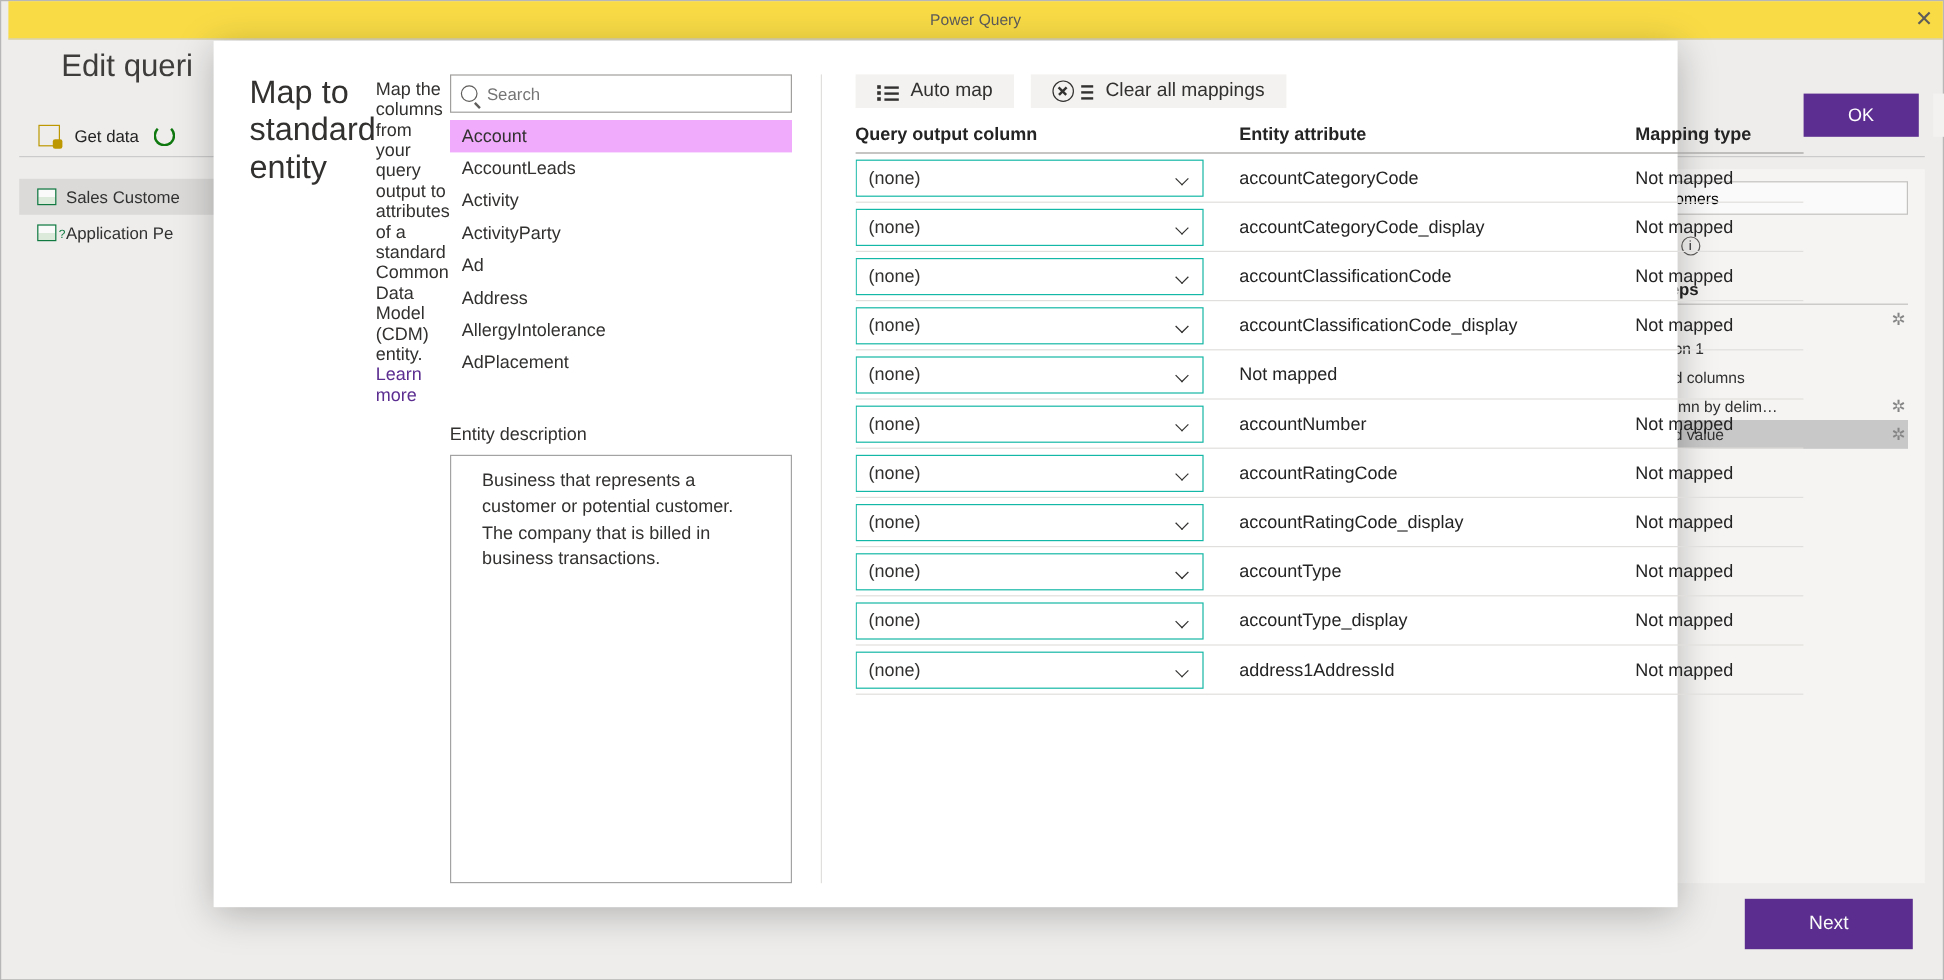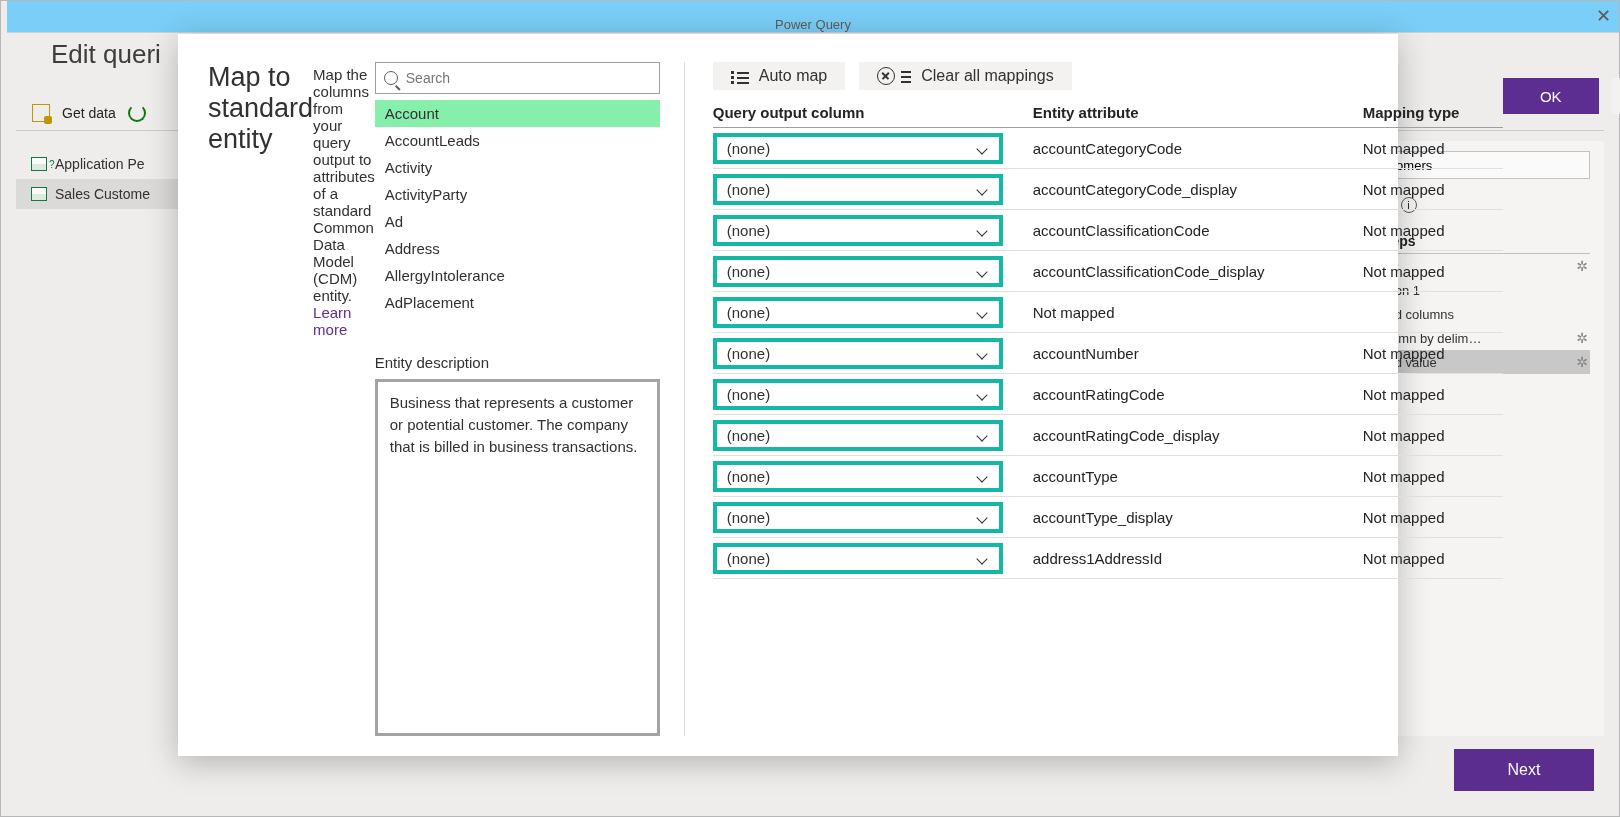--- a/index.html
+++ b/index.html
@@ -13,23 +13,23 @@
     overflow: hidden;
     position: relative;
   }
 
   .backdrop {
     position: absolute; inset:0;
     border: 1px solid #bbb;
   }
   .bg-titlebar {
     position: absolute; top: 0; left: 6px; right: 0; height: 32px;
-    background: #7dd3fc;
+    background: #fde047;
     border-bottom: 1px solid #d6d5d4;
-    display:flex; align-items:flex-end; justify-content:center;
+    display:flex; align-items:center; justify-content:center;
     color:#605e5c;
     font-size:13px;
   }
   .bg-close {
     position:absolute; right:8px; top:4px; font-size:18px; color:#605e5c; cursor:pointer;
   }
   .bg-heading {
     position:absolute; left:50px; top:38px; font-size:26px; color:#403f3e; font-weight:400;
   }
   .bg-toolbar {
@@ -108,25 +108,25 @@
   .entity-list {
     margin-top:6px; flex:0 0 auto; height:232px; overflow-y:scroll; border-right:0;
   }
   .entity-list::-webkit-scrollbar{width:14px;}
   .entity-list::-webkit-scrollbar-track{background:#f3f2f1;}
   .entity-list::-webkit-scrollbar-thumb{background:#c8c6c4;}
   .entity-list::-webkit-scrollbar-button{height:14px;background:#e1dfdd;border:1px solid #c8c6c4;}
   .entity-item {
     padding:5px 10px; font-size:15px; color:#323130; cursor:pointer;
   }
-  .entity-item.selected { background:#86efac; }
+  .entity-item.selected { background:#f0abfc; }
 
   .ent-desc-label { margin-top:22px; font-size:15px; color:#323130; }
   .ent-desc {
-    margin-top:8px; flex:1; border:3px solid #a3a3a3; padding:10px 12px;
+    margin-top:8px; flex:1; border:1px solid #a3a3a3; padding:10px 26px;
     font-size:15px; color:#323130; line-height:1.45; overflow:auto;
     min-height:180px;
   }
 
   .right-col {
     flex:1; display:flex; flex-direction:column; padding-left:28px; min-width:0;
   }
   .actionbar { display:flex; gap:14px; }
   .action-btn {
     height:28px; padding:0 18px; background:#f3f2f1; border:none;
@@ -156,21 +156,21 @@
   }
   .map-scroll::-webkit-scrollbar{width:14px;}
   .map-scroll::-webkit-scrollbar-track{background:#f3f2f1;}
   .map-scroll::-webkit-scrollbar-thumb{background:#c8c6c4;}
   .map-scroll::-webkit-scrollbar-button{height:14px;background:#e1dfdd;border:1px solid #c8c6c4;}
   .map-row {
     display:flex; align-items:center; height:41px;
     border-bottom:1px solid #e1dfdd;
   }
   .map-row .dd {
-    width:290px; height:31px; border:4px solid #14b8a6; display:flex;
+    width:290px; height:31px; border:1px solid #14b8a6; display:flex;
     align-items:center; justify-content:space-between; padding:0 10px;
     font-size:15px; color:#323130; cursor:pointer; margin-right:30px;
   }
   .chev { width:12px;height:12px;position:relative; }
   .chev::before{content:"";position:absolute;left:1px;top:3px;width:7px;height:7px;border-right:1.5px solid #323130;border-bottom:1.5px solid #323130;transform:rotate(45deg);}
   .map-row .attr {width:330px; font-size:15px;}
   .map-row .mt {font-size:15px;}
 
   .dialog-footer {
     display:flex; justify-content:center; gap:12px; margin-top:16px;
@@ -192,27 +192,27 @@
   </div>
   <div class="bg-heading">Edit queri</div>
 
   <div class="bg-toolbar">
     <span class="icon-get"></span>
     <span>Get data</span>
     <span class="icon-refresh"></span>
   </div>
 
   <div class="bg-leftlist" id="bg-queries">
+      <div class="row sel">
+        <span class="table-icon"></span>
+        <span>Sales Custome</span>
+      </div>
       <div class="row">
         <span class="table-icon q"></span>
         <span>Application Pe</span>
-      </div>
-      <div class="row sel">
-        <span class="table-icon"></span>
-        <span>Sales Custome</span>
       </div>
     </div>
 
   <div class="bg-rightpanel">
     <input type="text" value="stomers" style="">
     <div style="margin-top:18px;display:flex;align-items:center;gap:6px;">
       <span>pe</span>
       <span style="border:1px solid #605e5c;border-radius:50%;width:16px;height:16px;display:inline-flex;align-items:center;justify-content:center;font-size:11px;">i</span>
     </div>
     <div class="bg-steps">

